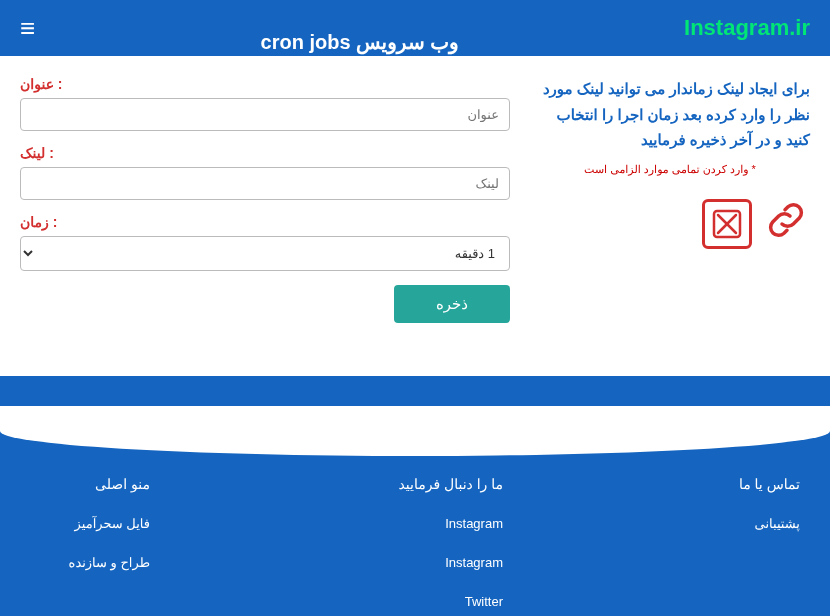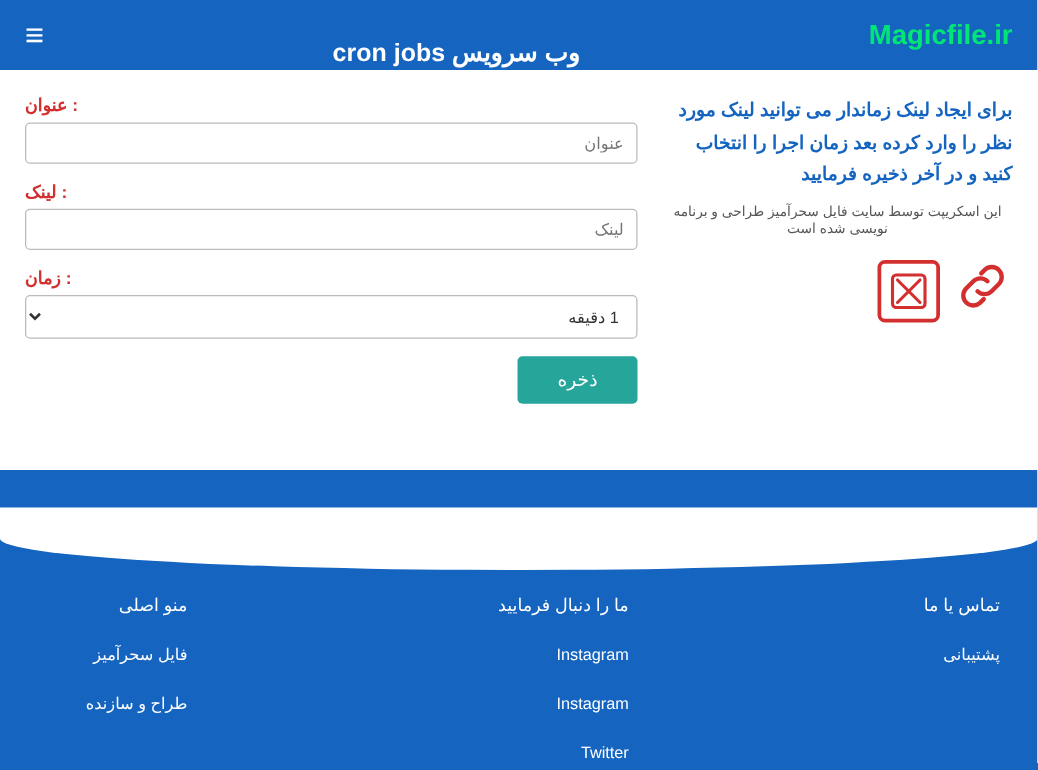--- a/index.html
+++ b/index.html
@@ -124,21 +124,21 @@
       outline: none;
       background: #fff;
       color: #333;
       appearance: auto;
     }
     .save-button {
       background: #26a69a;
       color: #fff;
       border: none;
       border-radius: 4px;
-      padding: 10px 32px;
+      padding: 10px 42px;
       font-size: 15px;
       cursor: pointer;
       display: block;
       margin-top: 10px;
     }
 
     
     .footer {
       background: #1565c0;
       padding: 30px 30px 20px;
@@ -196,30 +196,30 @@
     }
     .social-twitter { background: #1da1f2; }
     .social-linkedin { background: #0077b5; }
     .social-instagram { background: #e1306c; }
     .social-facebook { background: #3b5998; }
   </style>
 </head>
 <body>
 
 <div class="header">
-  <span class="header-logo">Magicfile.ir</span>
+  <span class="header-logo">Instagram.ir</span>
   <span class="header-title">وب سرویس cron jobs</span>
   <span class="header-menu-icon">≡</span>
 </div>
 
 <div class="main">
 
   <div class="left-panel">
     <div class="instruction-text">برای ایجاد لینک زماندار می توانید لینک مورد نظر را وارد کرده بعد زمان اجرا را انتخاب کنید و در آخر ذخیره فرمایید</div>
-    <div class="script-note">این اسکریپت توسط سایت فایل سحرآمیز طراحی و برنامه نویسی شده است</div>
+    <div class="required-note">* وارد کردن تمامی موارد الزامی است</div>
     <div class="icons-row">
       <div class="link-icon">
         
         <svg width="48" height="48" viewBox="0 0 48 48" fill="none">
           <g>
             <path d="M20 28a8 8 0 0 0 11.3 0l6-6a8 8 0 0 0-11.3-11.3l-3 3" stroke="#d32f2f" stroke-width="3.5" stroke-linecap="round"></path>
             <path d="M28 20a8 8 0 0 0-11.3 0l-6 6a8 8 0 0 0 11.3 11.3l3-3" stroke="#d32f2f" stroke-width="3.5" stroke-linecap="round"></path>
           </g>
         </svg>
       </div>

